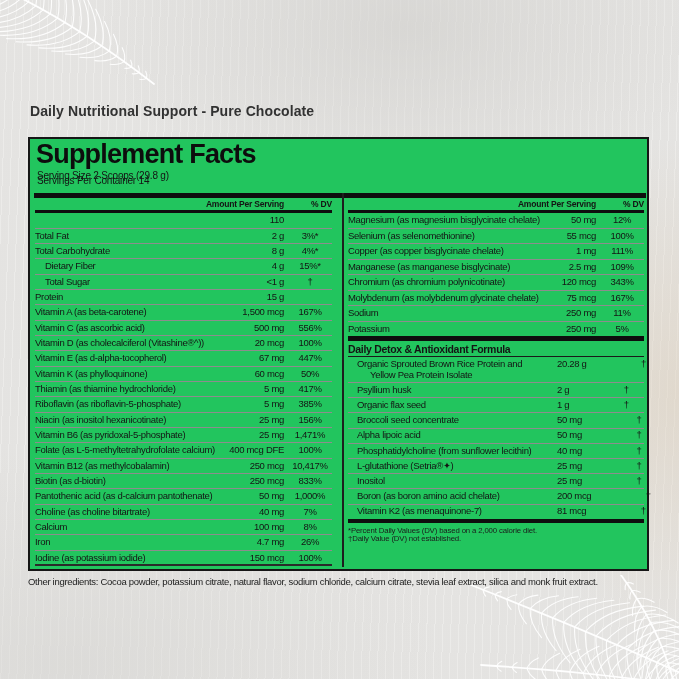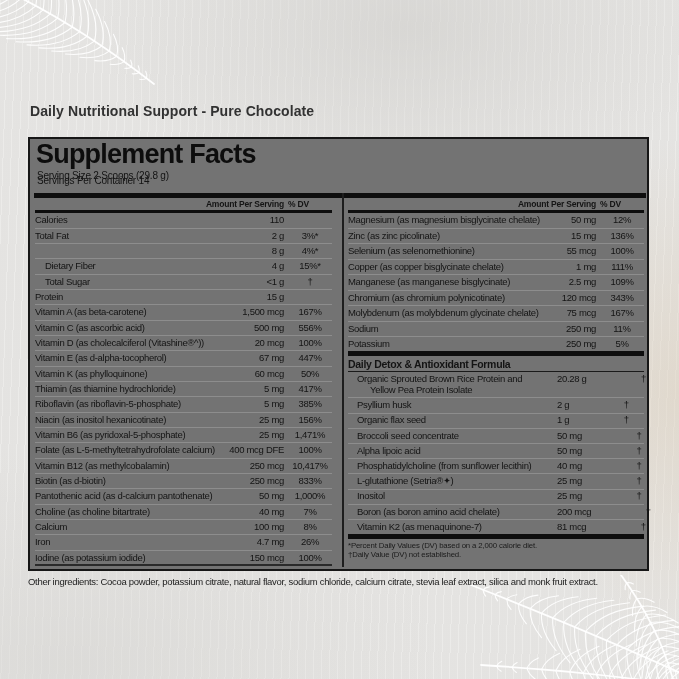--- a/index.html
+++ b/index.html
@@ -24,39 +24,39 @@
   .barb { fill: none; stroke: #ffffff; stroke-width: 1.1; stroke-linecap: round; opacity: 0.9; }
 
   .page-title {
     position: absolute; left: 30px; top: 103px;
     font-size: 14px; font-weight: bold; letter-spacing: 0.1px; color: #323232;
   }
 
   .panel {
     position: absolute; left: 28px; top: 137px;
     width: 621px; height: 434px;
-    background: #737373;
+    background: #22c55e;
     border: 2px solid #161616;
   }
   .sf-heading {
     position: absolute; left: 6px; top: 0px;
     font-size: 27px; font-weight: bold; letter-spacing: -0.8px; line-height: 31px; color: #0d0d0d;
   }
   .serving-line1 { position: absolute; left: 7px; top: 31px; font-size: 10px; letter-spacing: -0.2px; }
   .serving-line2 { position: absolute; left: 7px; top: 36px; font-size: 10px; letter-spacing: -0.2px; }
   .topbar { position: absolute; left: 4px; top: 54px; width: 612px; height: 4.5px; background: #0e0e0e; }
   .vdivider { position: absolute; left: 312px; top: 54px; width: 2px; height: 374px; background: #1e1e1e; }
 
   .col { position: absolute; top: 59px; }
   .col-left  { left: 5px;   width: 297px; }
   .col-right { left: 318px; width: 296px; }
 
   .hdr { display: flex; height: 11px; align-items: center; font-size: 8.5px; font-weight: bold; letter-spacing: -0.2px; }
   .h-amt { flex: 1; text-align: right; padding-right: 4px; }
-  .h-dv  { width: 44px; text-align: left; }
+  .h-dv  { width: 44px; text-align: right; }
   .bar2 { height: 3px; background: #0e0e0e; margin-top: 0.5px; }
 
   .row {
     display: flex; align-items: center;
     font-size: 9.5px; letter-spacing: -0.3px; line-height: 10.5px;
     border-top: 1px solid #8d8d8d;
     white-space: nowrap;
   }
   .rows .row:first-child { border-top: none; }
   .col-left  .row { height: 15.33px; }
@@ -247,30 +247,30 @@
   <div class="vdivider"></div>
 
   <div class="col col-left">
     <div class="hdr">
       <span class="h-amt">Amount Per Serving</span>
       <span class="h-dv">% DV</span>
     </div>
     <div class="bar2"></div>
     <div class="rows" id="left-rows">
         <div class="row">
-          <span class="nm">Calories</span>
           <span class="amt">110</span>
           <span class="dv"></span>
         </div>
         <div class="row">
           <span class="nm">Total Fat</span>
           <span class="amt">2 g</span>
           <span class="dv">3%*</span>
         </div>
         <div class="row">
+          <span class="nm">Total Carbohydrate</span>
           <span class="amt">8 g</span>
           <span class="dv">4%*</span>
         </div>
         <div class="row indent">
           <span class="nm">Dietary Fiber</span>
           <span class="amt">4 g</span>
           <span class="dv">15%*</span>
         </div>
         <div class="row indent">
           <span class="nm">Total Sugar</span>
@@ -375,25 +375,20 @@
     <div class="hdr">
       <span class="h-amt">Amount Per Serving</span>
       <span class="h-dv">% DV</span>
     </div>
     <div class="bar2"></div>
     <div class="rows rows-top" id="right-rows">
         <div class="row">
           <span class="nm">Magnesium (as magnesium bisglycinate chelate)</span>
           <span class="amt">50 mg</span>
           <span class="dv">12%</span>
-        </div>
-        <div class="row">
-          <span class="nm">Zinc (as zinc picolinate)</span>
-          <span class="amt">15 mg</span>
-          <span class="dv">136%</span>
         </div>
         <div class="row">
           <span class="nm">Selenium (as selenomethionine)</span>
           <span class="amt">55 mcg</span>
           <span class="dv">100%</span>
         </div>
         <div class="row">
           <span class="nm">Copper (as copper bisglycinate chelate)</span>
           <span class="amt">1 mg</span>
           <span class="dv">111%</span>

